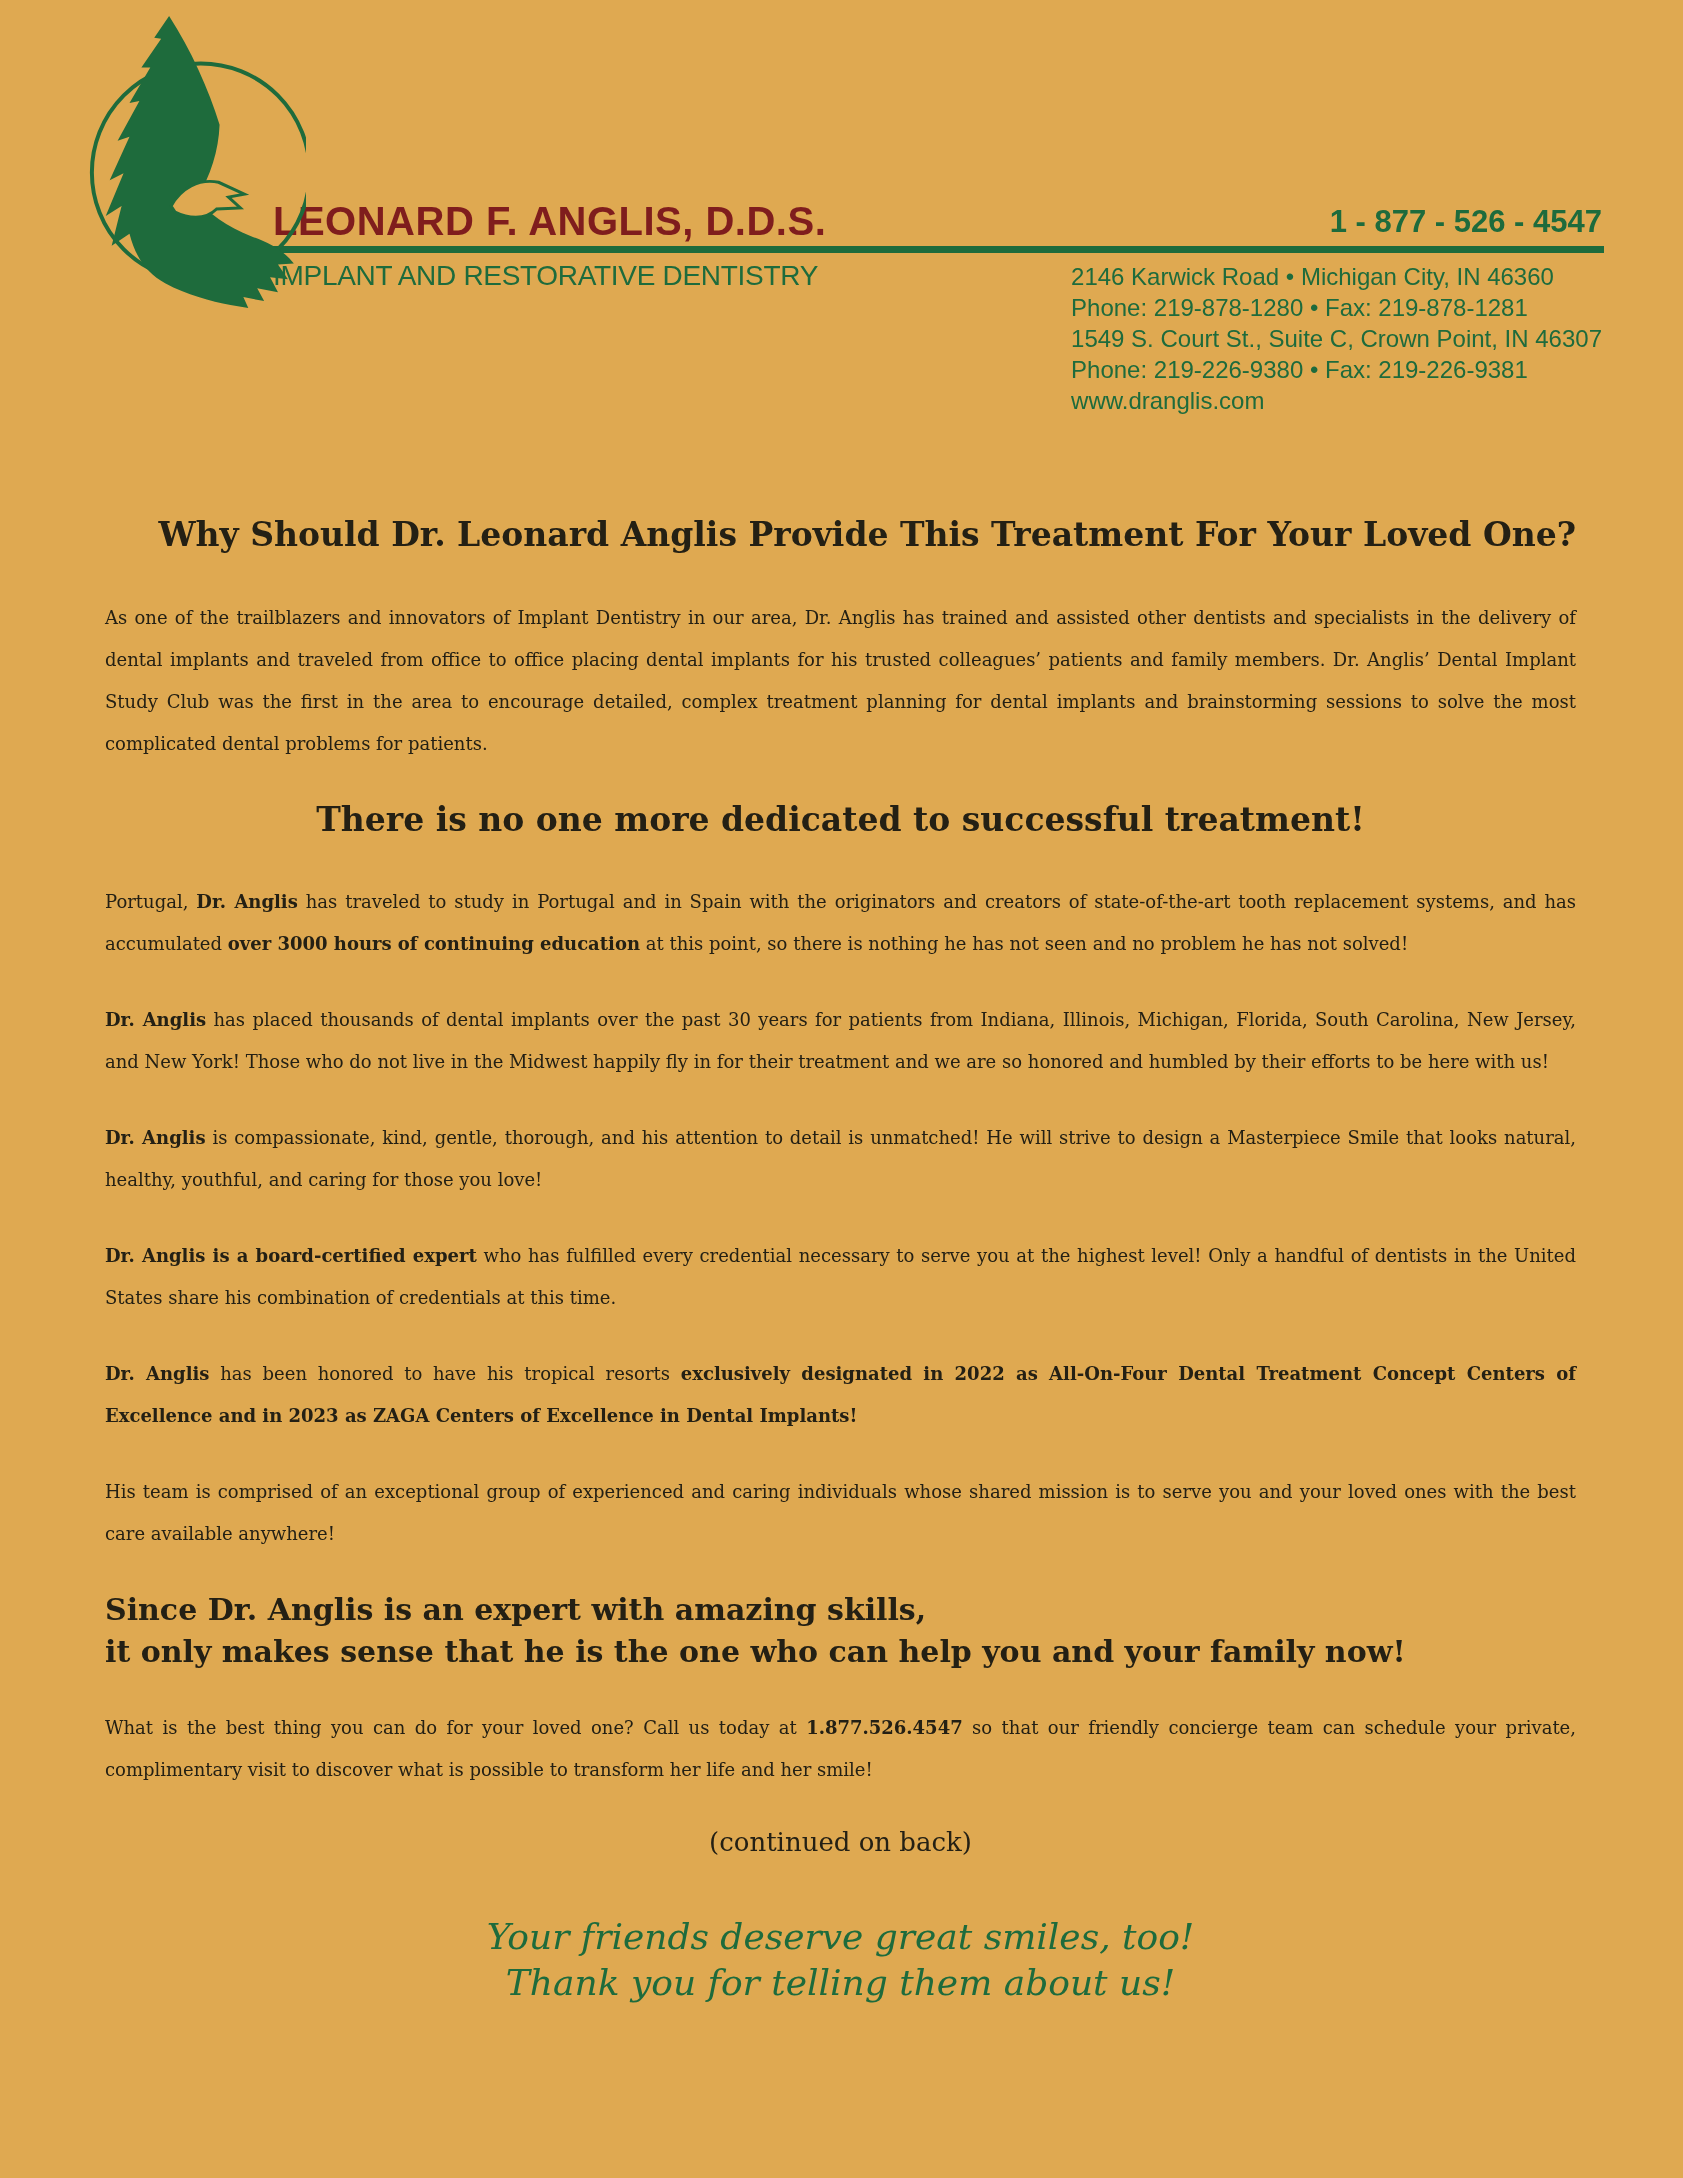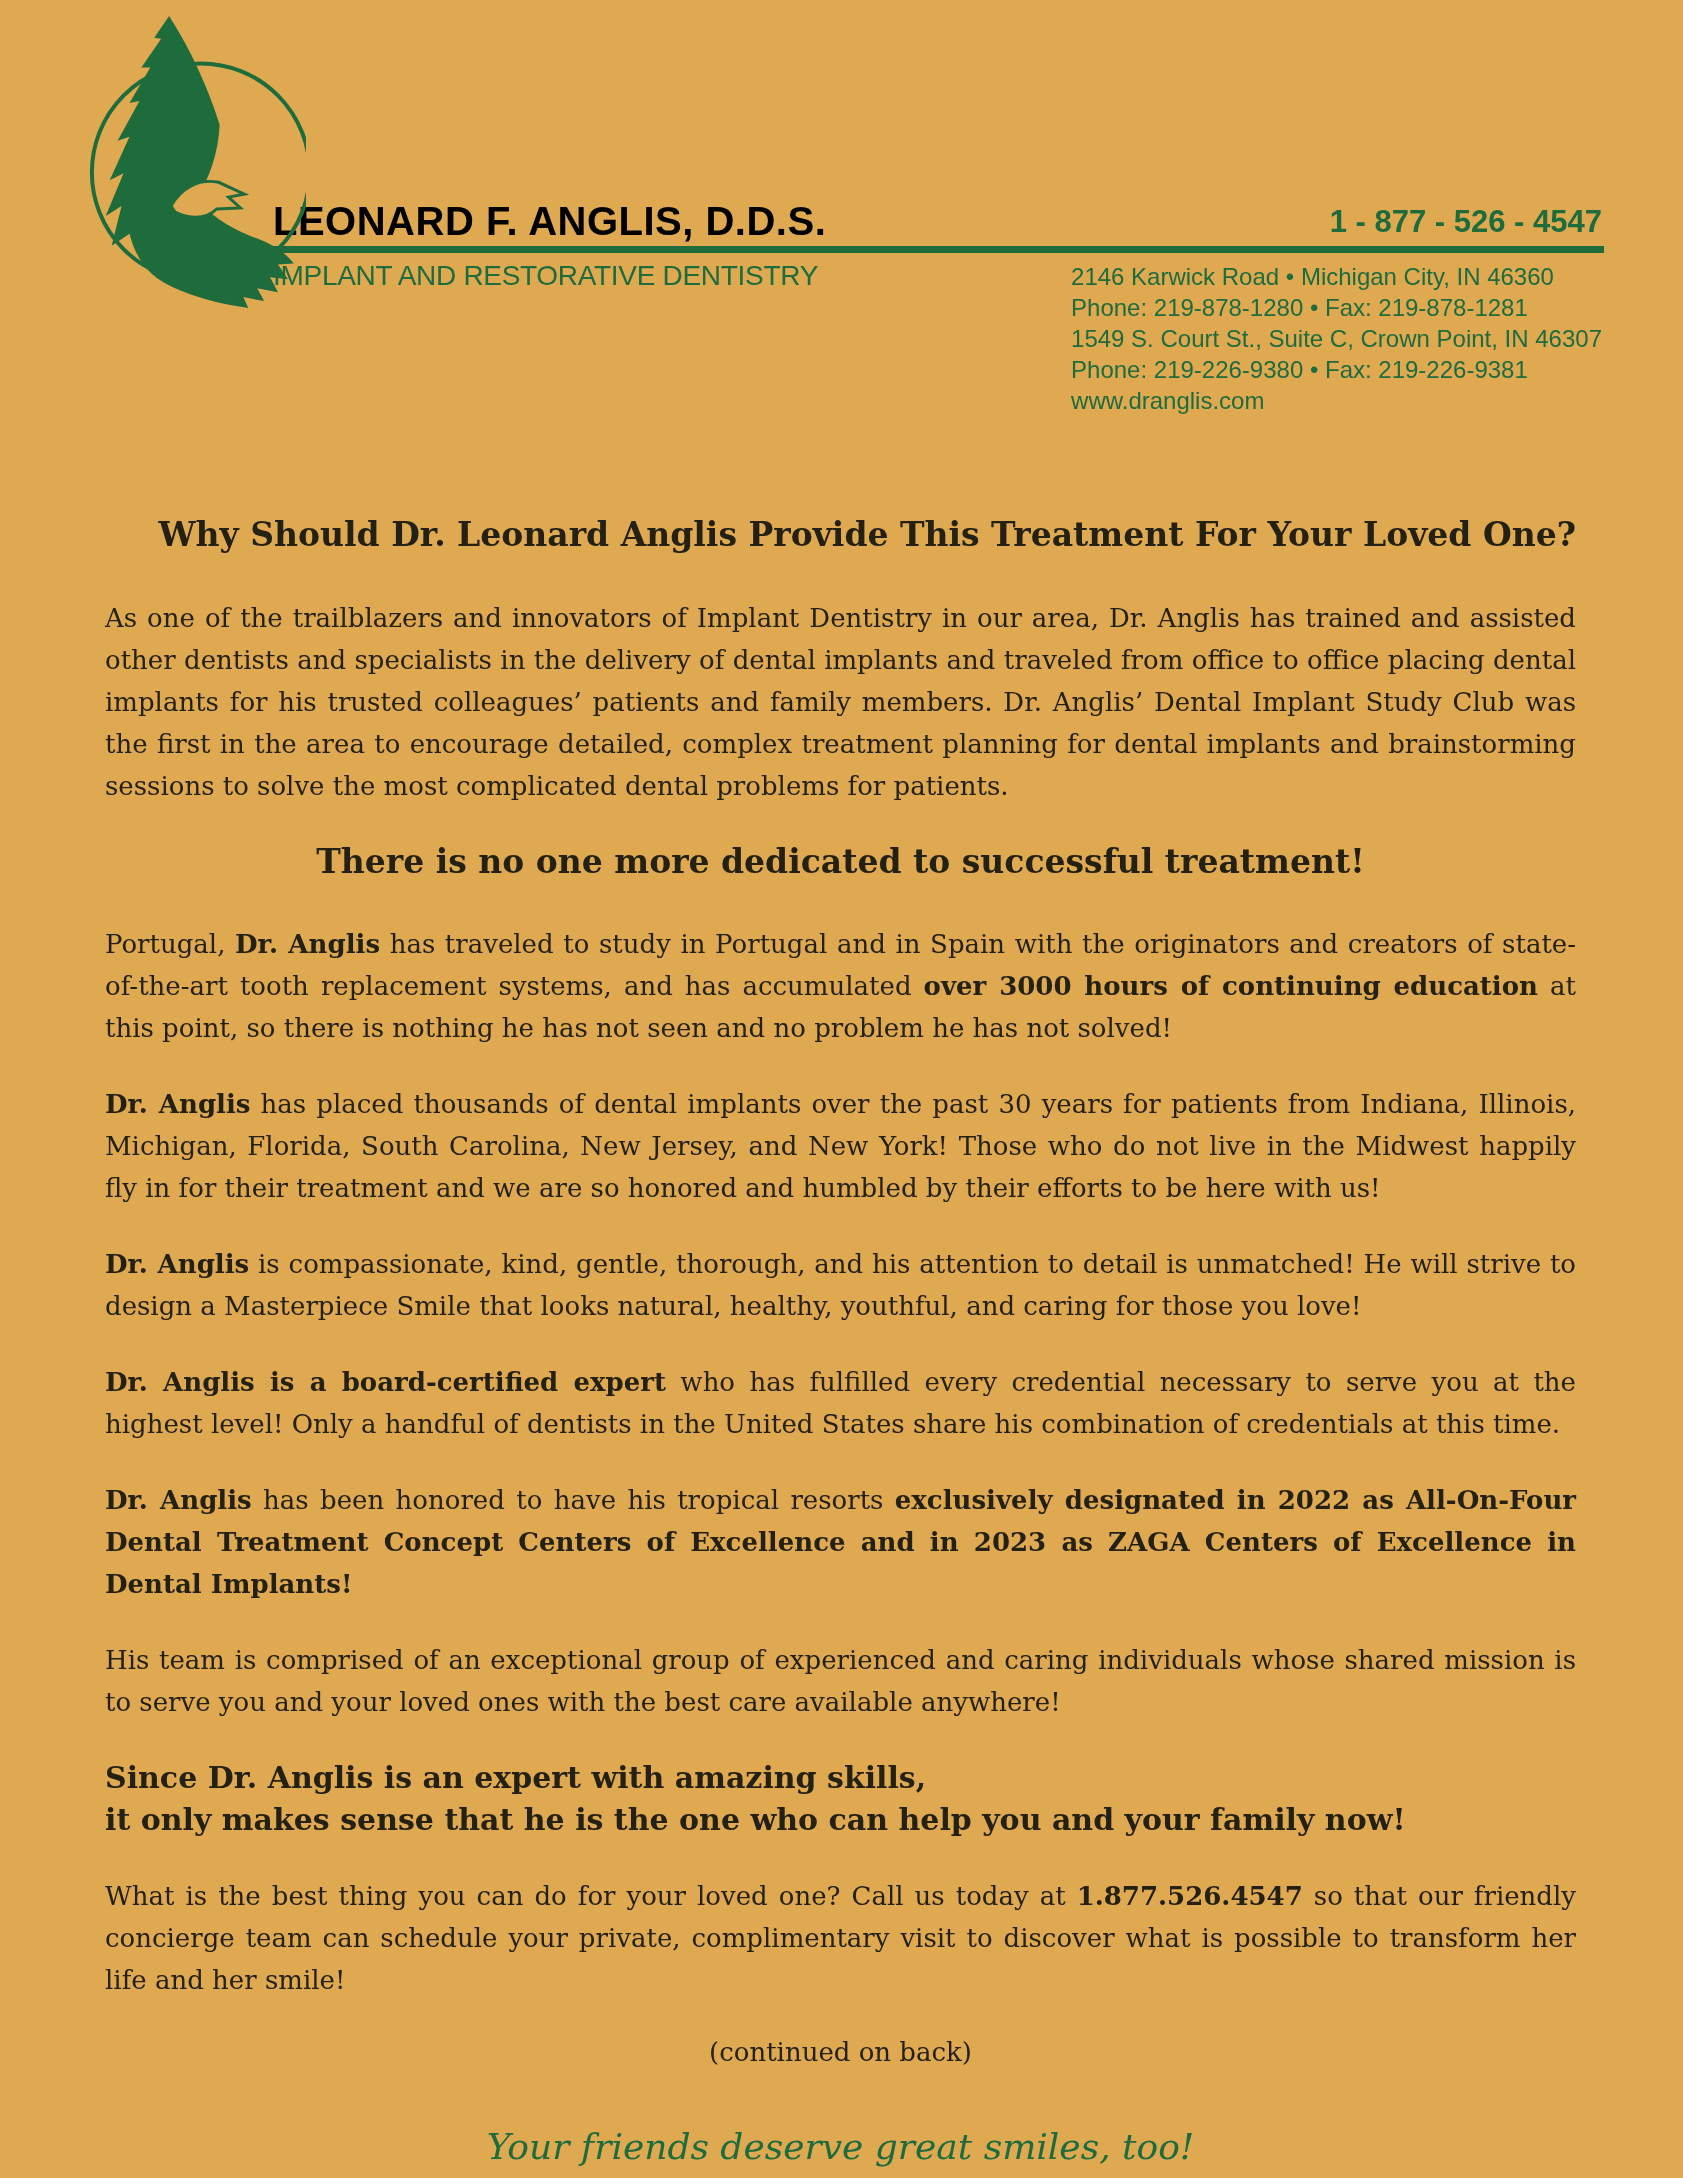--- a/index.html
+++ b/index.html
@@ -10,21 +10,21 @@
     overflow:hidden;
     font-family:"DejaVu Serif",serif;
     color:#242014;
   }
   
   .logo{position:absolute;left:51px;top:12px;width:255px;height:297px;z-index:2;}
   .practice-name{
     position:absolute;left:273px;top:199px;
     font-family:"Liberation Sans",sans-serif;font-weight:bold;
     font-size:40px;line-height:44px;letter-spacing:0.5px;
-    color:#000000;white-space:nowrap;
+    color:#7f1d1d;white-space:nowrap;
   }
   .rule{position:absolute;left:234px;top:246px;width:1370px;height:7px;background:#1e6b3c;z-index:1;}
   .tagline{
     position:absolute;left:273px;top:260px;
     font-family:"Liberation Sans",sans-serif;
     font-size:28px;line-height:32px;letter-spacing:-0.3px;
     color:#1e6b3c;white-space:nowrap;
   }
   .phone{
     position:absolute;right:81px;top:204px;
@@ -41,21 +41,21 @@
   .letter{position:absolute;left:105px;top:515px;width:1471px;}
   .letter h1{
     margin:0 0 42px;font-size:33px;line-height:40px;
     font-weight:bold;text-align:right;color:#242014;
   }
   .letter h2{
     margin:4px 0 40px;font-size:33px;line-height:42px;
     font-weight:bold;text-align:center;color:#242014;
   }
   .letter p{
-    margin:0 0 34px;font-size:26px;line-height:42px;
+    margin:0 0 34px;font-size:18px;line-height:42px;
     text-align:justify;
   }
   .letter p b{font-weight:bold;}
   .closing{
     margin:2px 0 34px;font-size:30px;line-height:42px;
     font-weight:bold;
   }
   .continued{
     margin:6px 0 0;font-size:26px;line-height:34px;text-align:center;
   }

